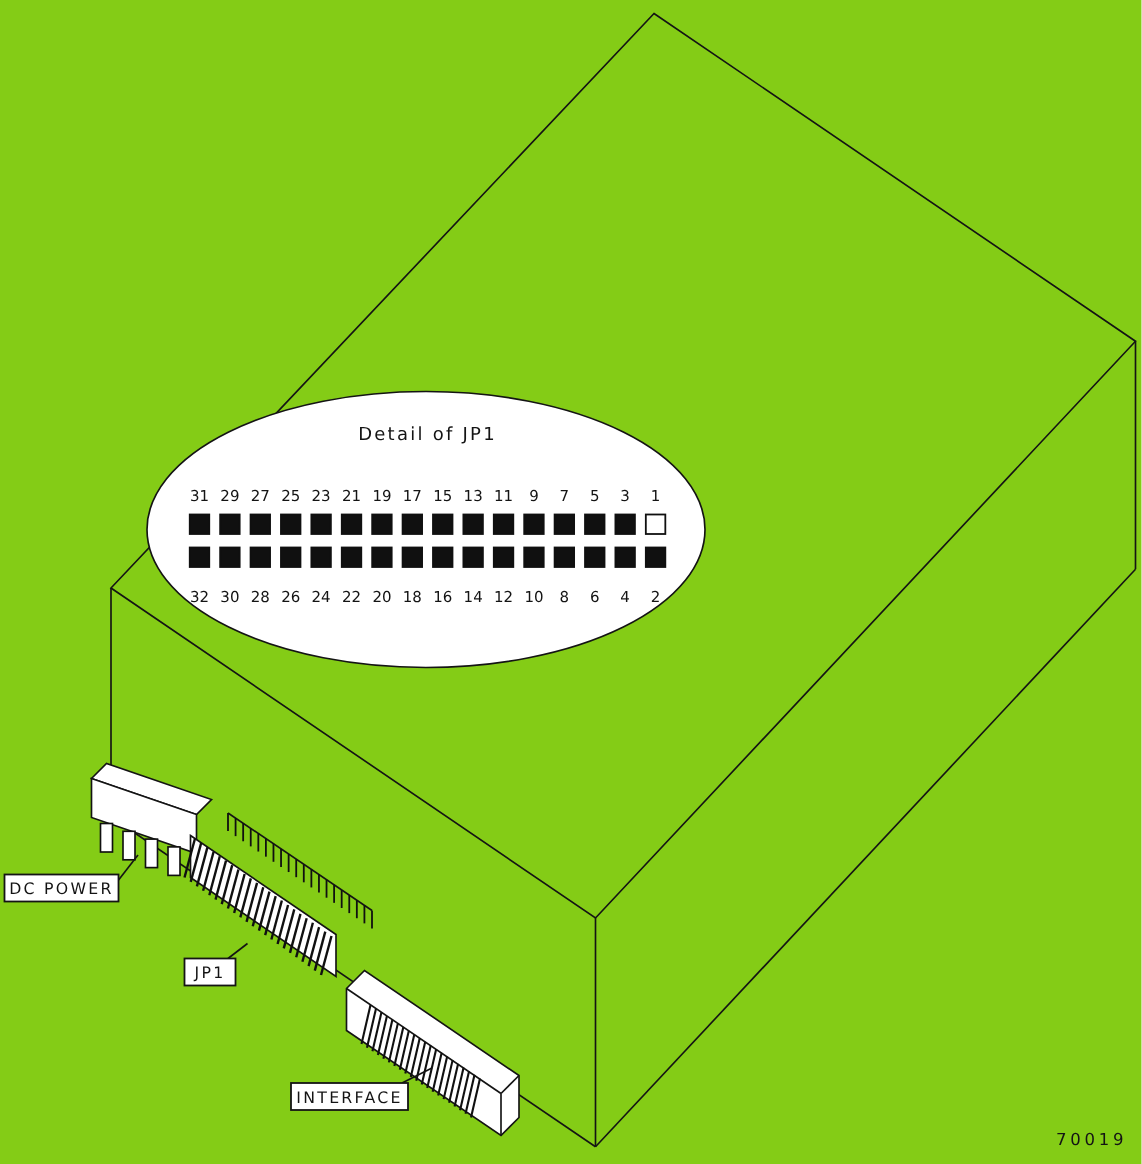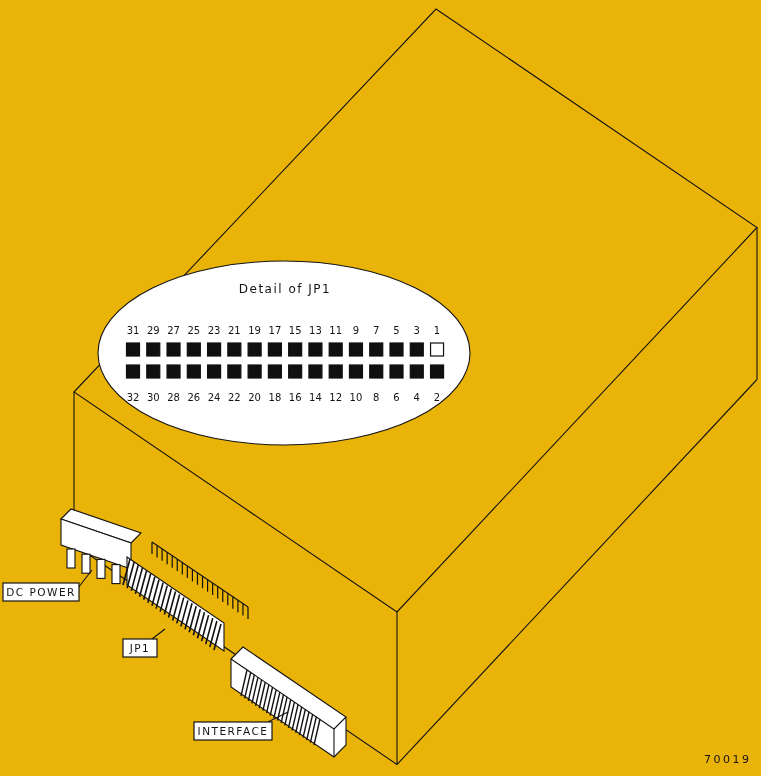--- a/index.html
+++ b/index.html
@@ -1,16 +1,16 @@
 <!DOCTYPE html>
 <html><head>
 <meta charset="utf-8">
 <style>
   html,body{margin:0;padding:0;background:#ffffff;}
-  .stage{position:relative;width:761px;height:776px;background:#eab308;overflow:hidden;}
+  .stage{position:relative;width:761px;height:776px;background:#84cc16;overflow:hidden;}
   svg{display:block;}
   text{fill:#141414;}
   .title-text{font:12px "DejaVu Sans", sans-serif;letter-spacing:1.5px;text-anchor:middle;}
   .pin-num{font:10px "DejaVu Sans", sans-serif;text-anchor:middle;}
   .lbl-text{font:10.5px "DejaVu Sans", sans-serif;letter-spacing:1.5px;text-anchor:middle;}
   .fig-num{font:11px "DejaVu Sans", sans-serif;letter-spacing:2.5px;}
   .ln{stroke:#141414;stroke-width:1.1;fill:none;}
   .whitefill{fill:#ffffff;stroke:#141414;stroke-width:1.1;}
   .lblbox{fill:#ffffff;stroke:#141414;stroke-width:1.2;}
 </style>

